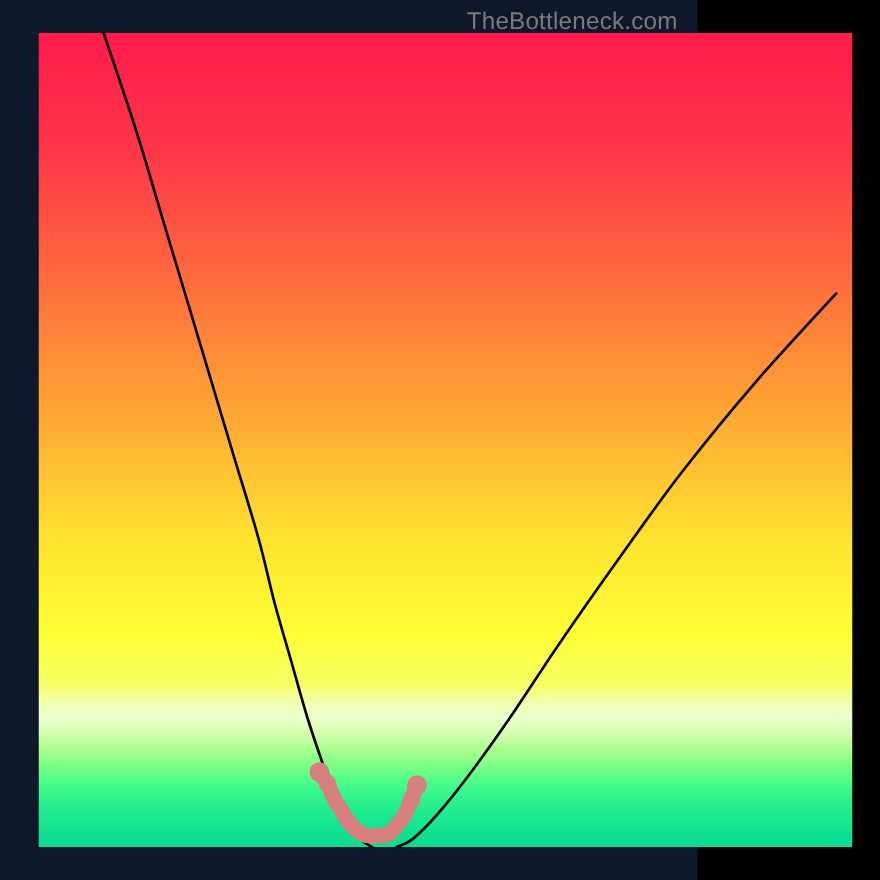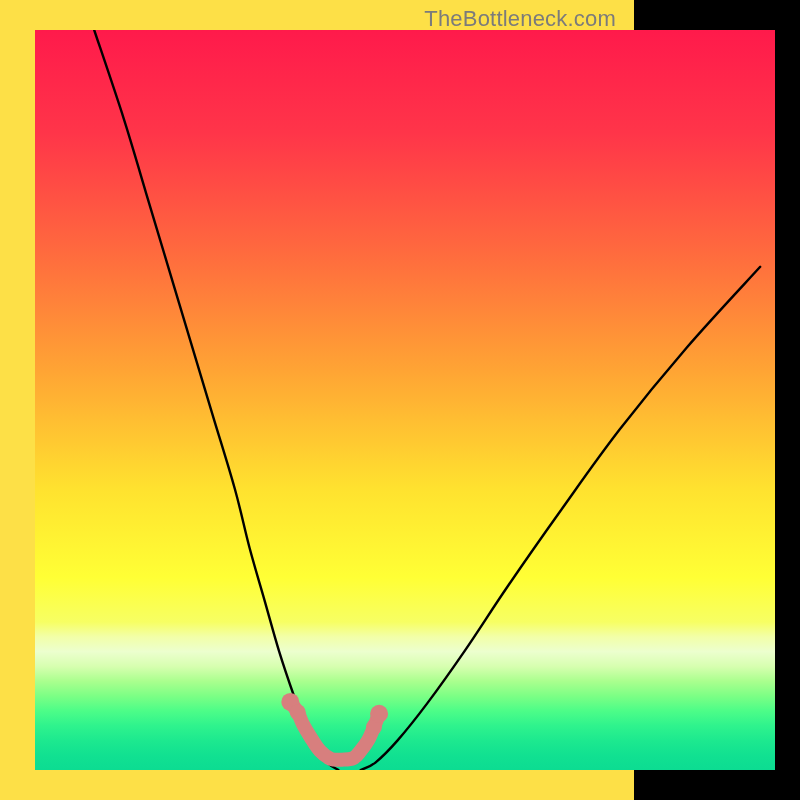--- a/index.html
+++ b/index.html
@@ -10,21 +10,21 @@
     overflow: hidden;
     background: #000;
     font-family: Arial, Helvetica, sans-serif;
   }
   .frame {
     position: absolute;
     left: 0;
     top: 0;
     width: 634px;
     height: 800px;
-    background: #fde047;
+    background: #0f172a;
   }
   .plot-area {
     position: absolute;
     left: 35px;
     top: 30px;
     width: 740px;
     height: 740px;
     overflow: hidden;
   }
   .gradient {

